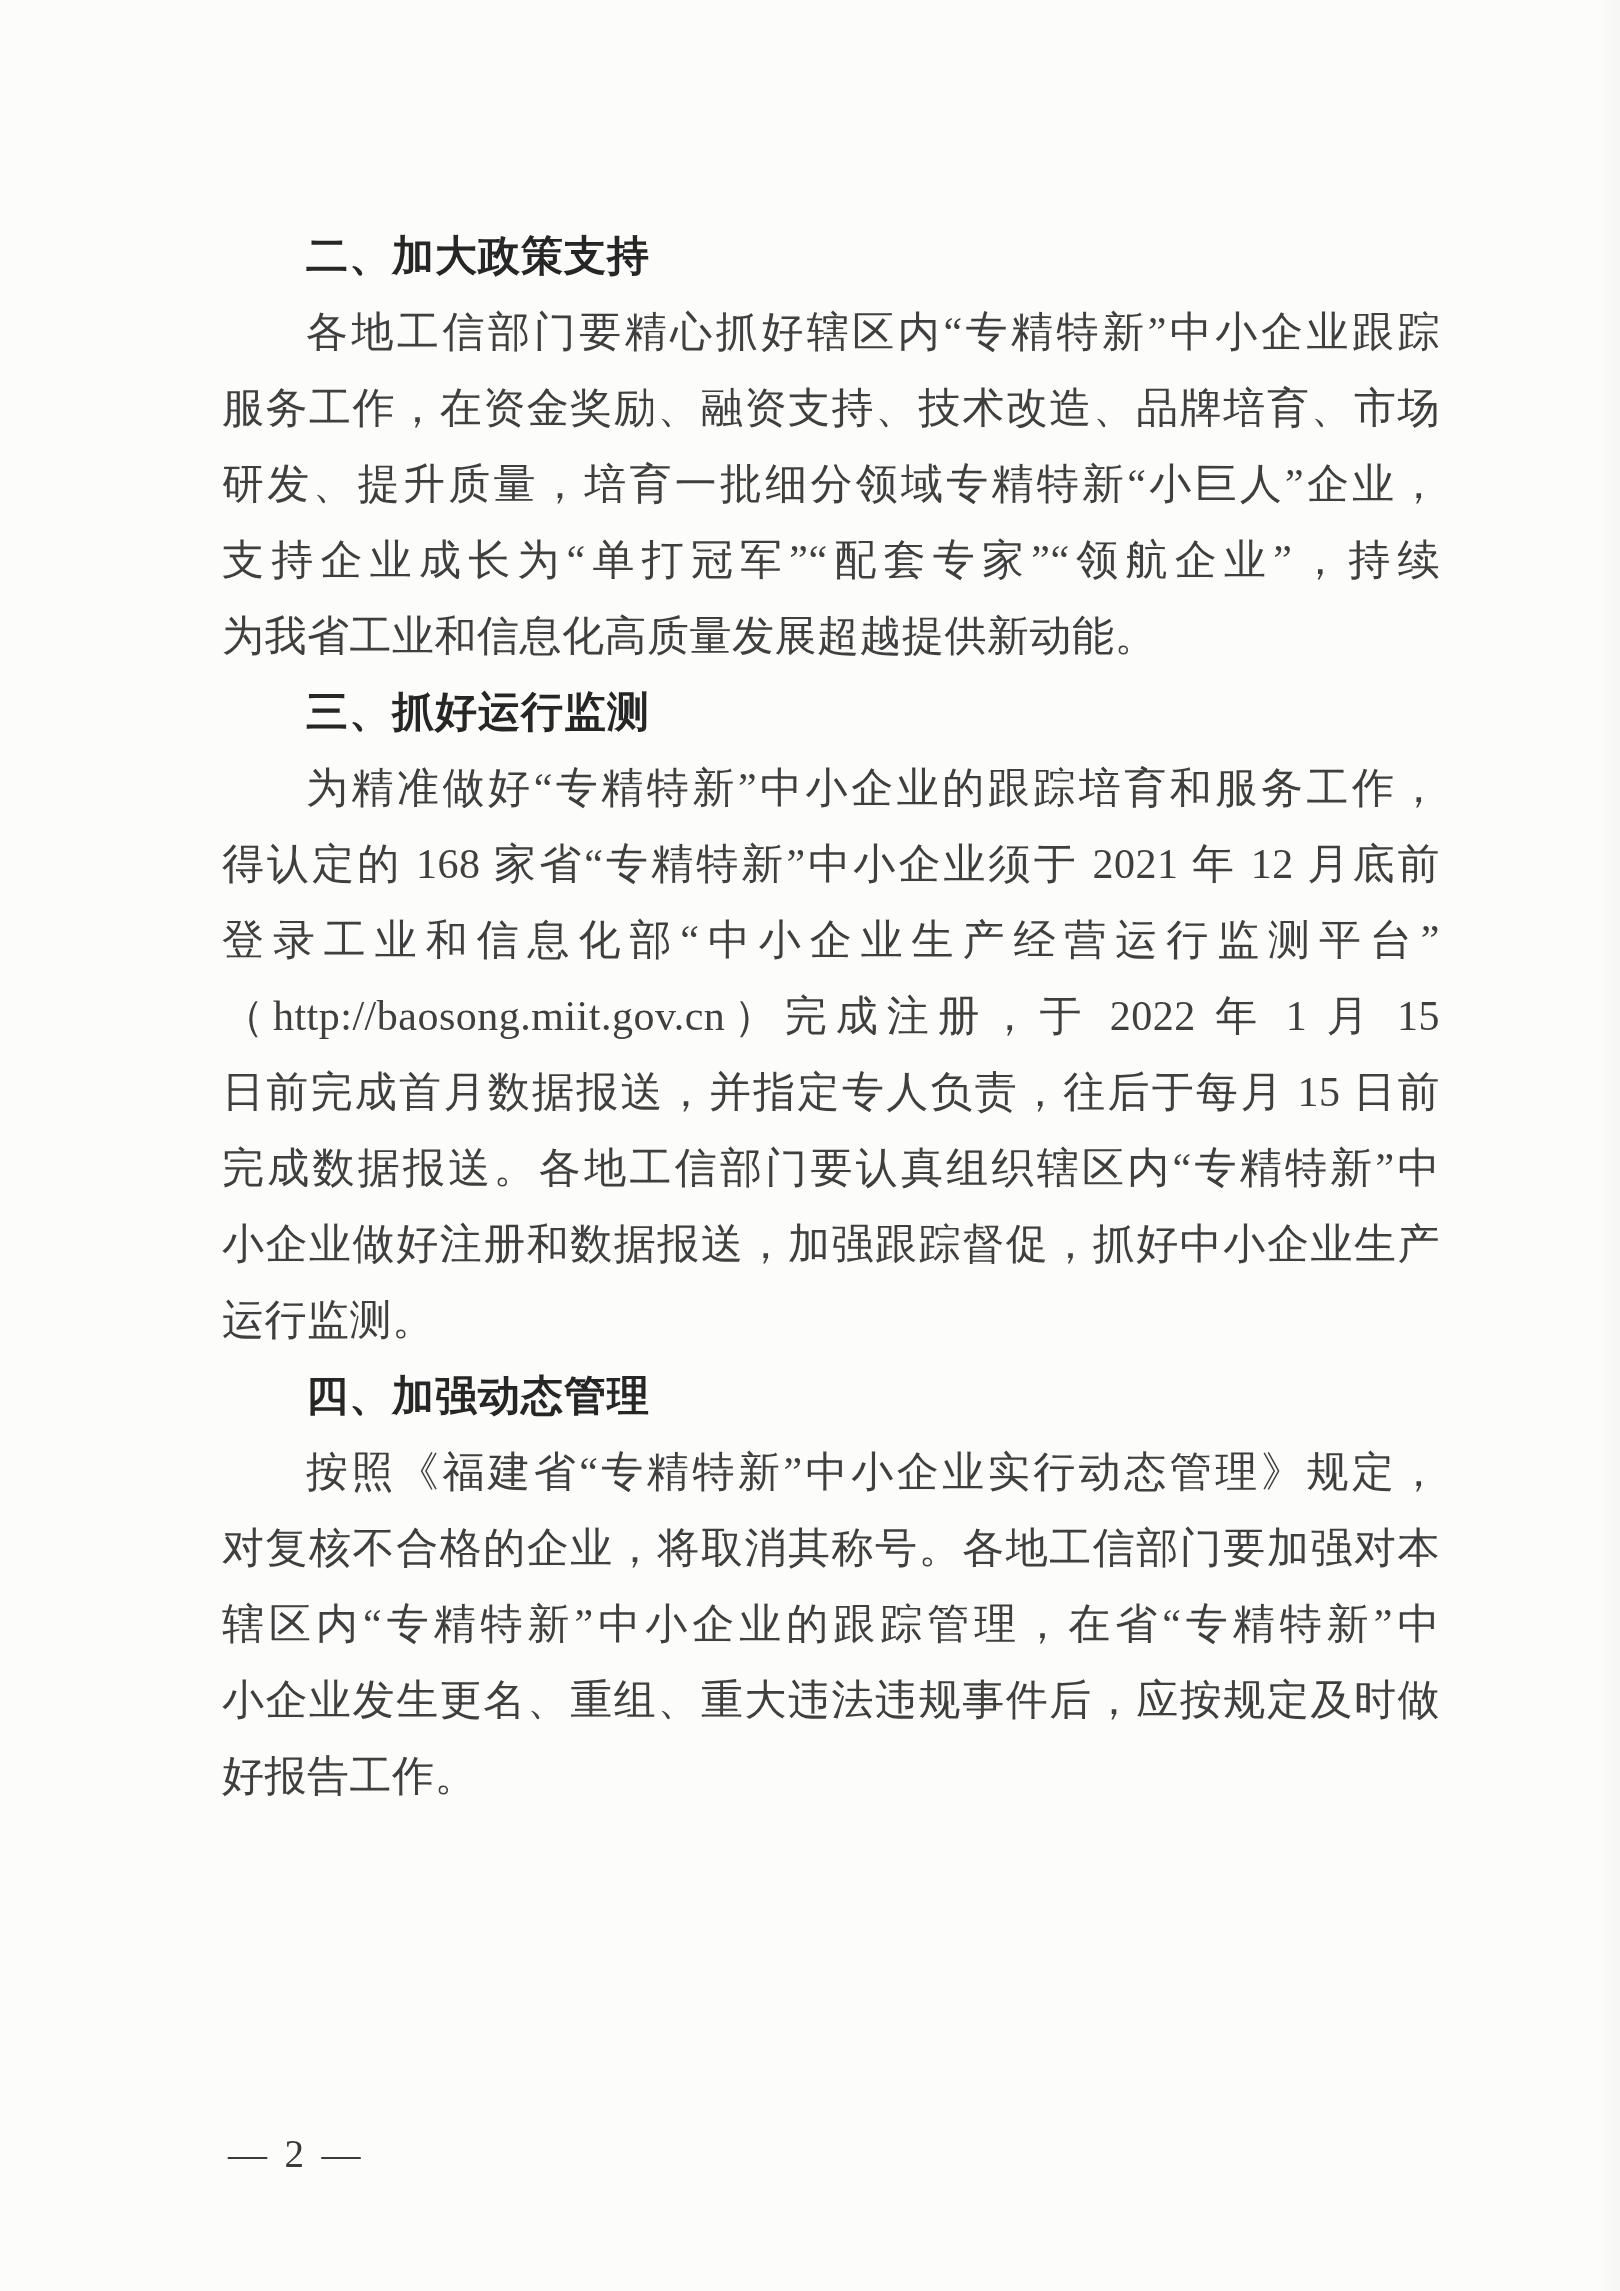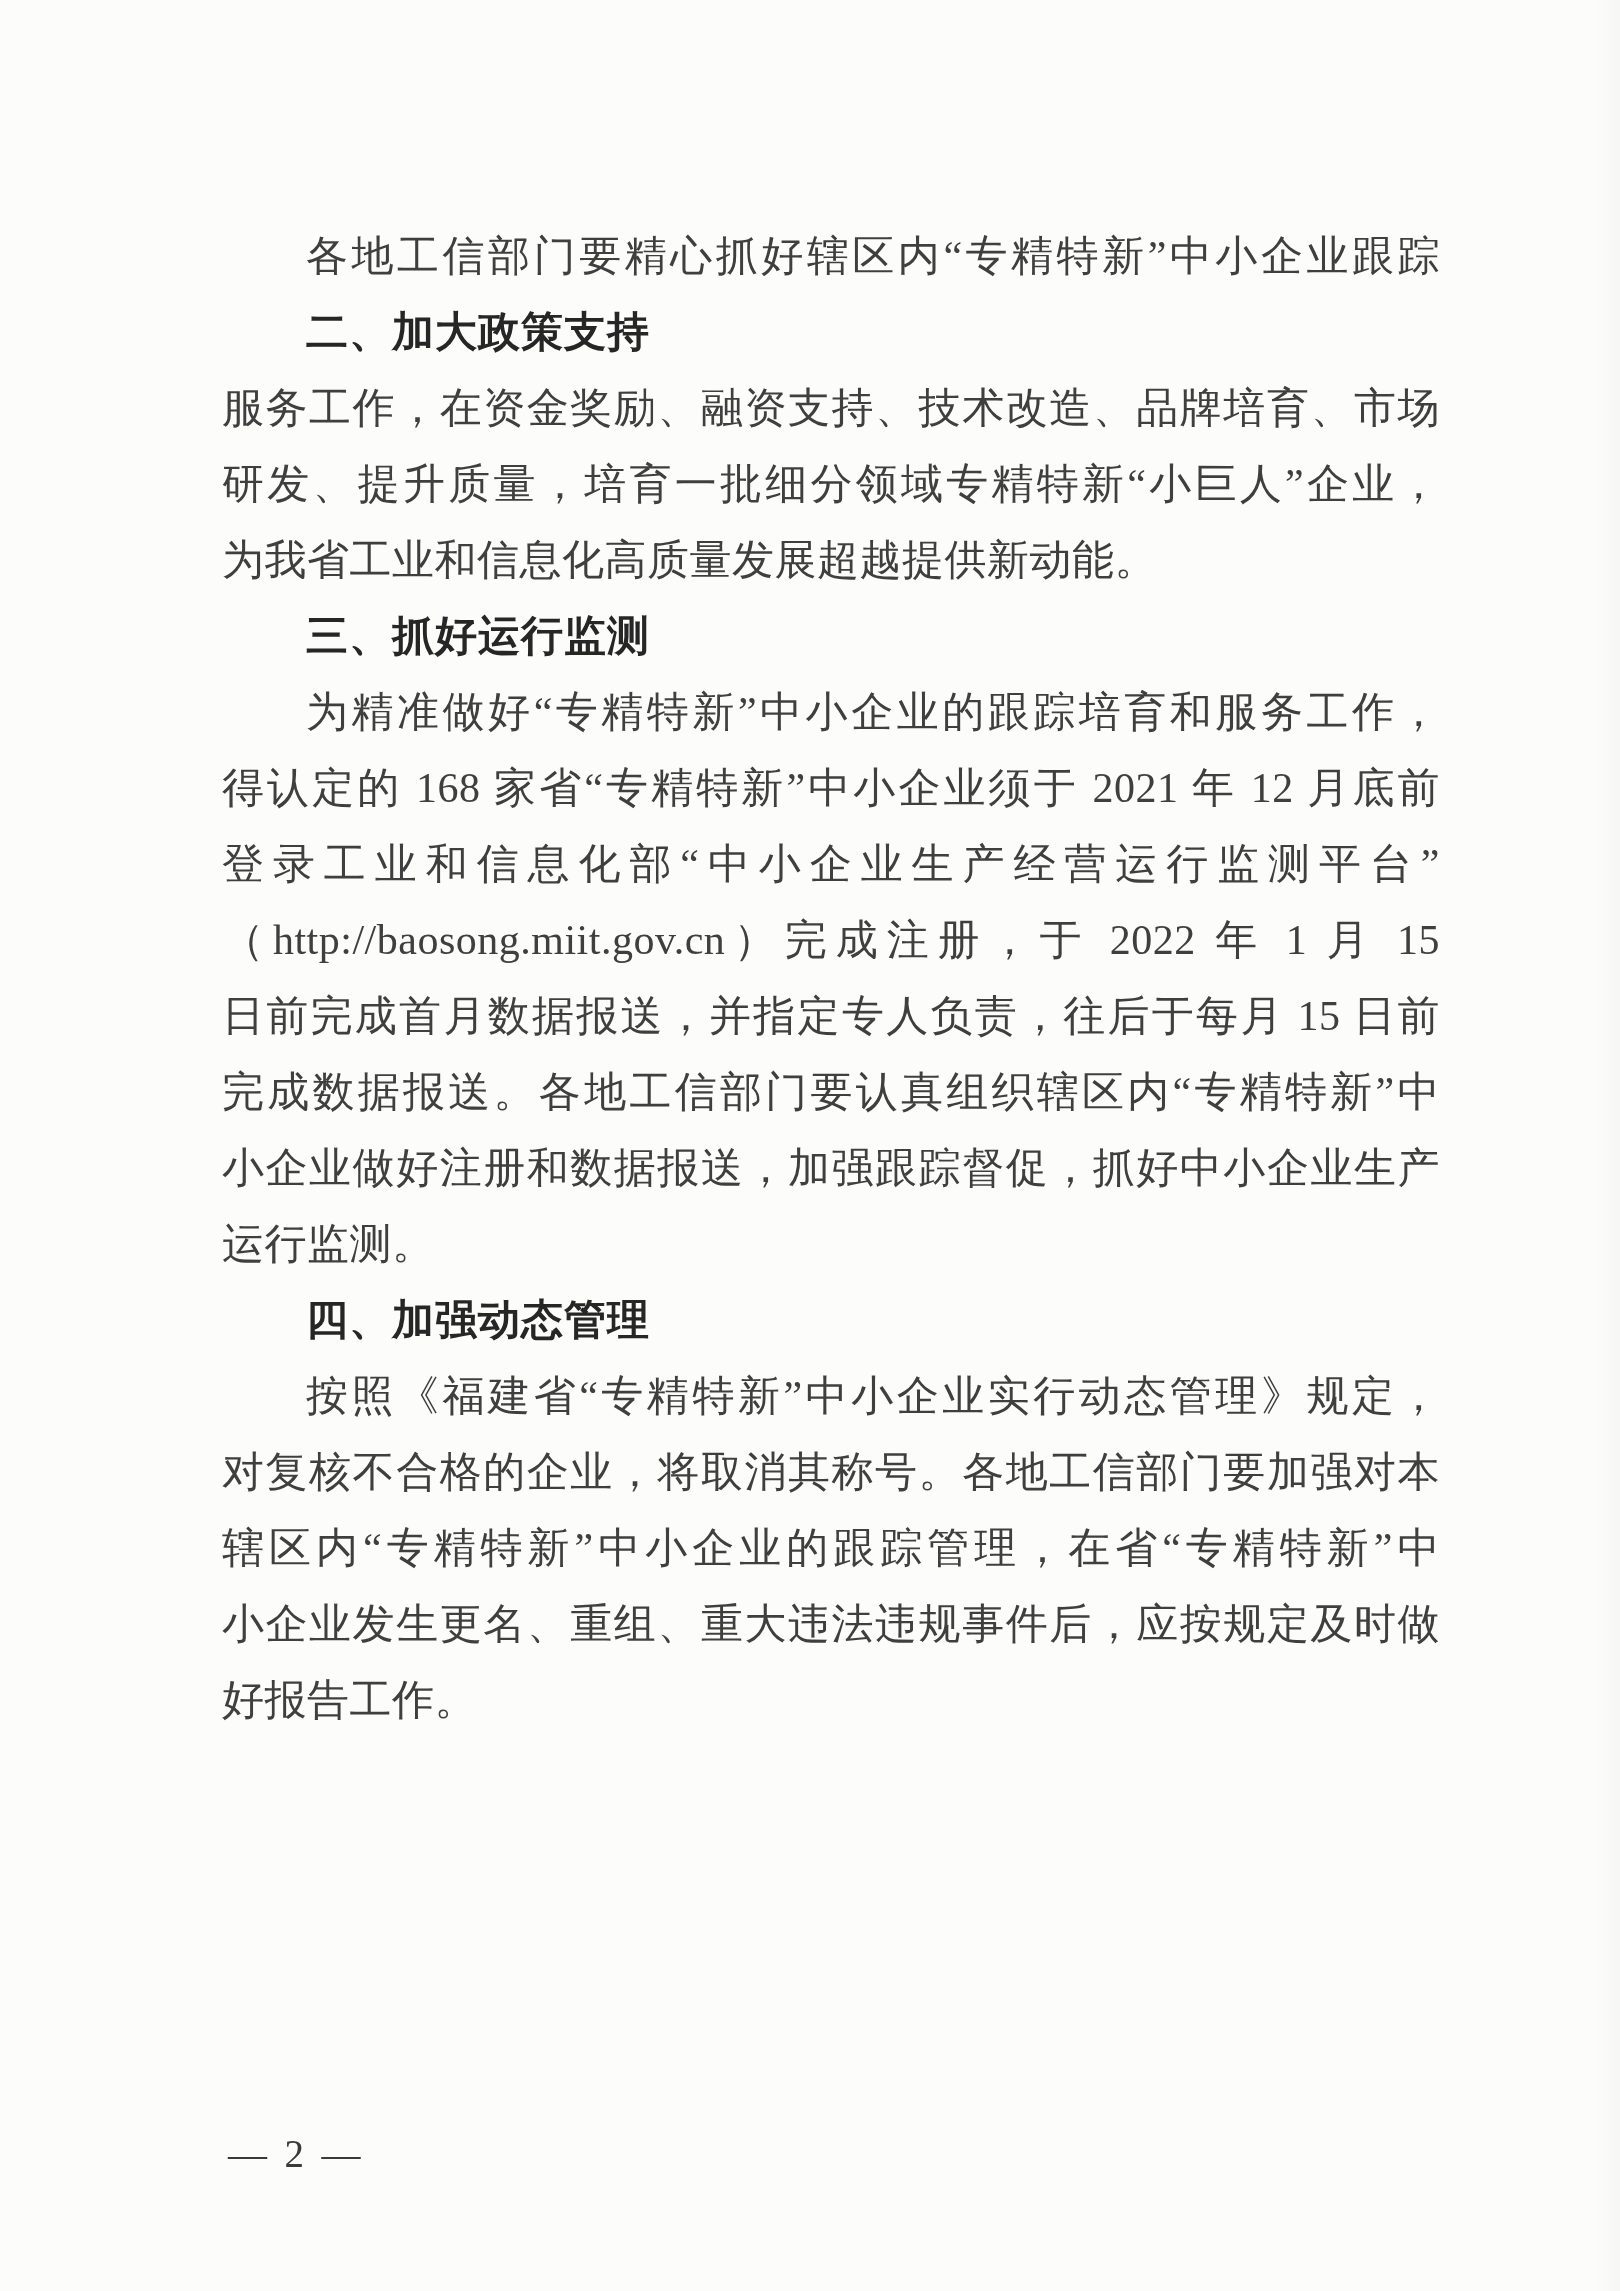--- a/index.html
+++ b/index.html
@@ -59,24 +59,25 @@
     letter-spacing: 3.9px;
     font-family: "Liberation Serif", serif;
   }
 </style>
 </head>
 <body>
 
 <div class="page">
   <div class="content">
 
+    <div class="line heading indent">二、加大政策支持</div>
     <div class="line fill indent">各地工信部门要精心抓好辖区内“专精特新”中小企业跟踪</div>
-    <div class="line heading indent">二、加大政策支持</div>
     <div class="line fill">服务工作，在资金奖励、融资支持、技术改造、品牌培育、市场</div>
     <div class="line fill">研发、提升质量，培育一批细分领域专精特新“小巨人”企业，</div>
+    <div class="line fill">支持企业成长为“单打冠军”“配套专家”“领航企业”，持续</div>
     <div class="line">为我省工业和信息化高质量发展超越提供新动能。</div>
 
     <div class="line heading indent">三、抓好运行监测</div>
     <div class="line fill indent">为精准做好“专精特新”中小企业的跟踪培育和服务工作，</div>
     <div class="line fill">得认定的 168 家省“专精特新”中小企业须于 2021 年 12 月底前</div>
     <div class="line fill">登录工业和信息化部“中小企业生产经营运行监测平台”</div>
     <div class="line fill">（http://baosong.miit.gov.cn）完成注册，于 2022 年 1 月 15</div>
     <div class="line fill">日前完成首月数据报送，并指定专人负责，往后于每月 15 日前</div>
     <div class="line fill">完成数据报送。各地工信部门要认真组织辖区内“专精特新”中</div>
     <div class="line fill">小企业做好注册和数据报送，加强跟踪督促，抓好中小企业生产</div>

